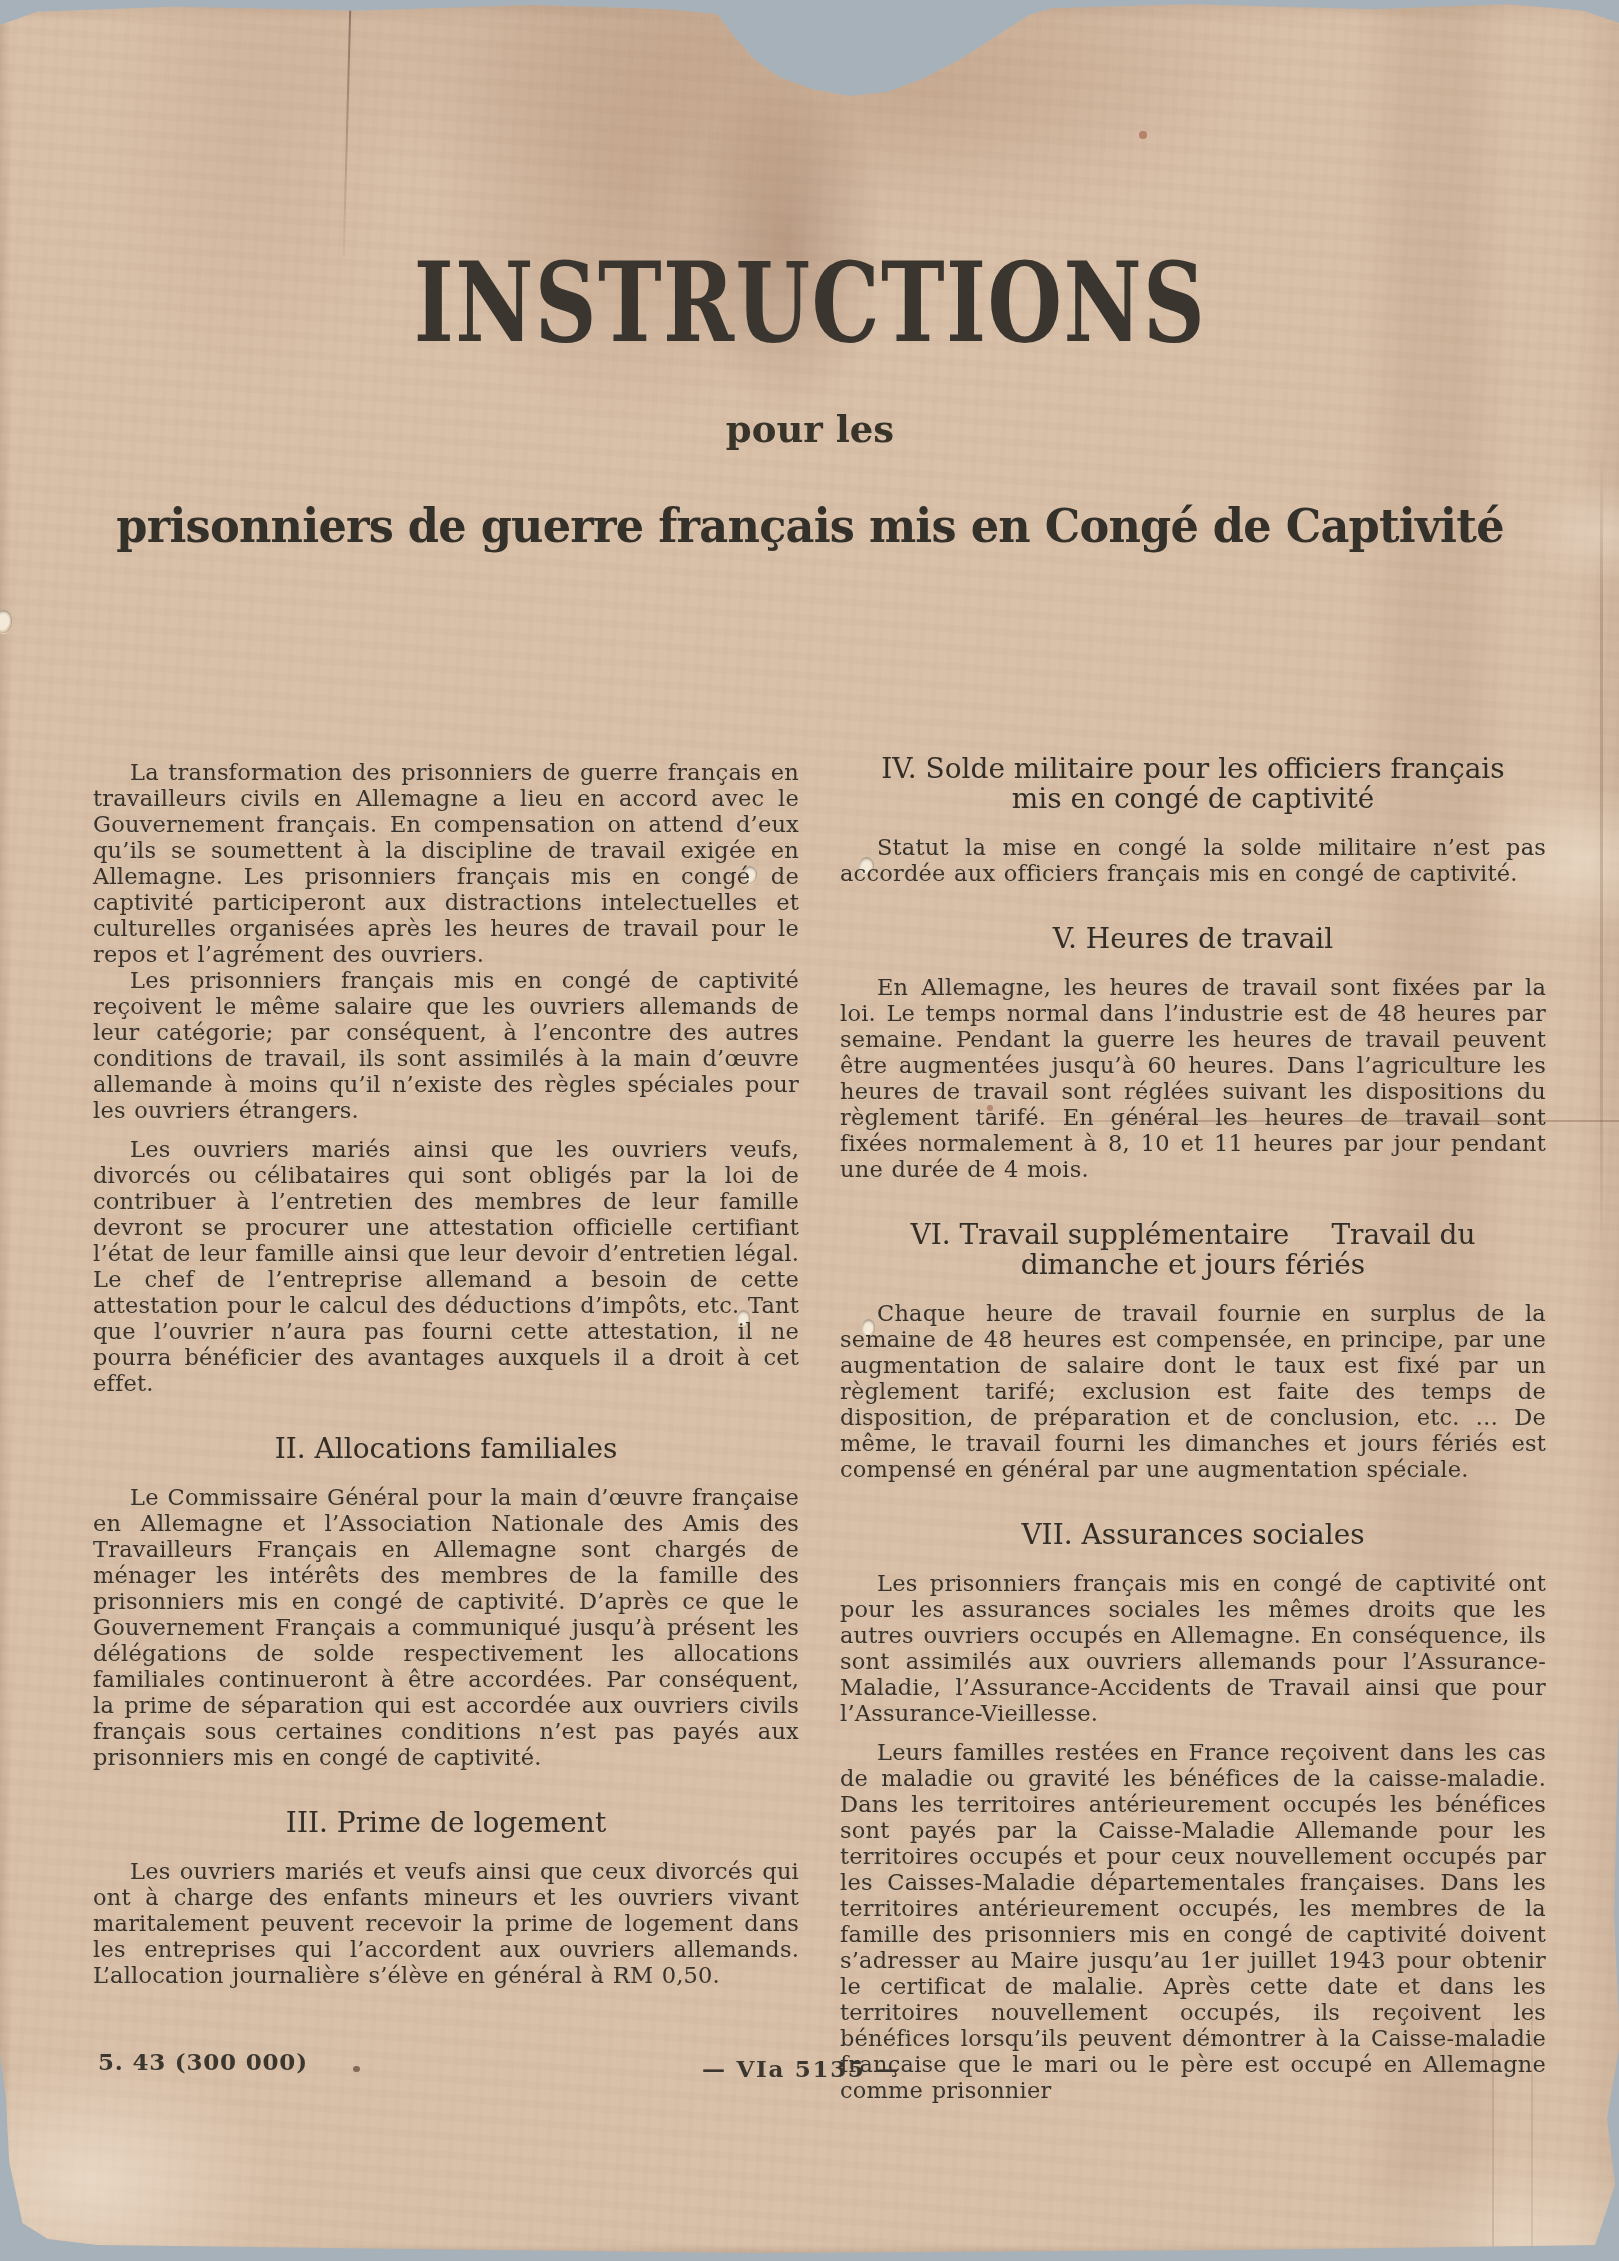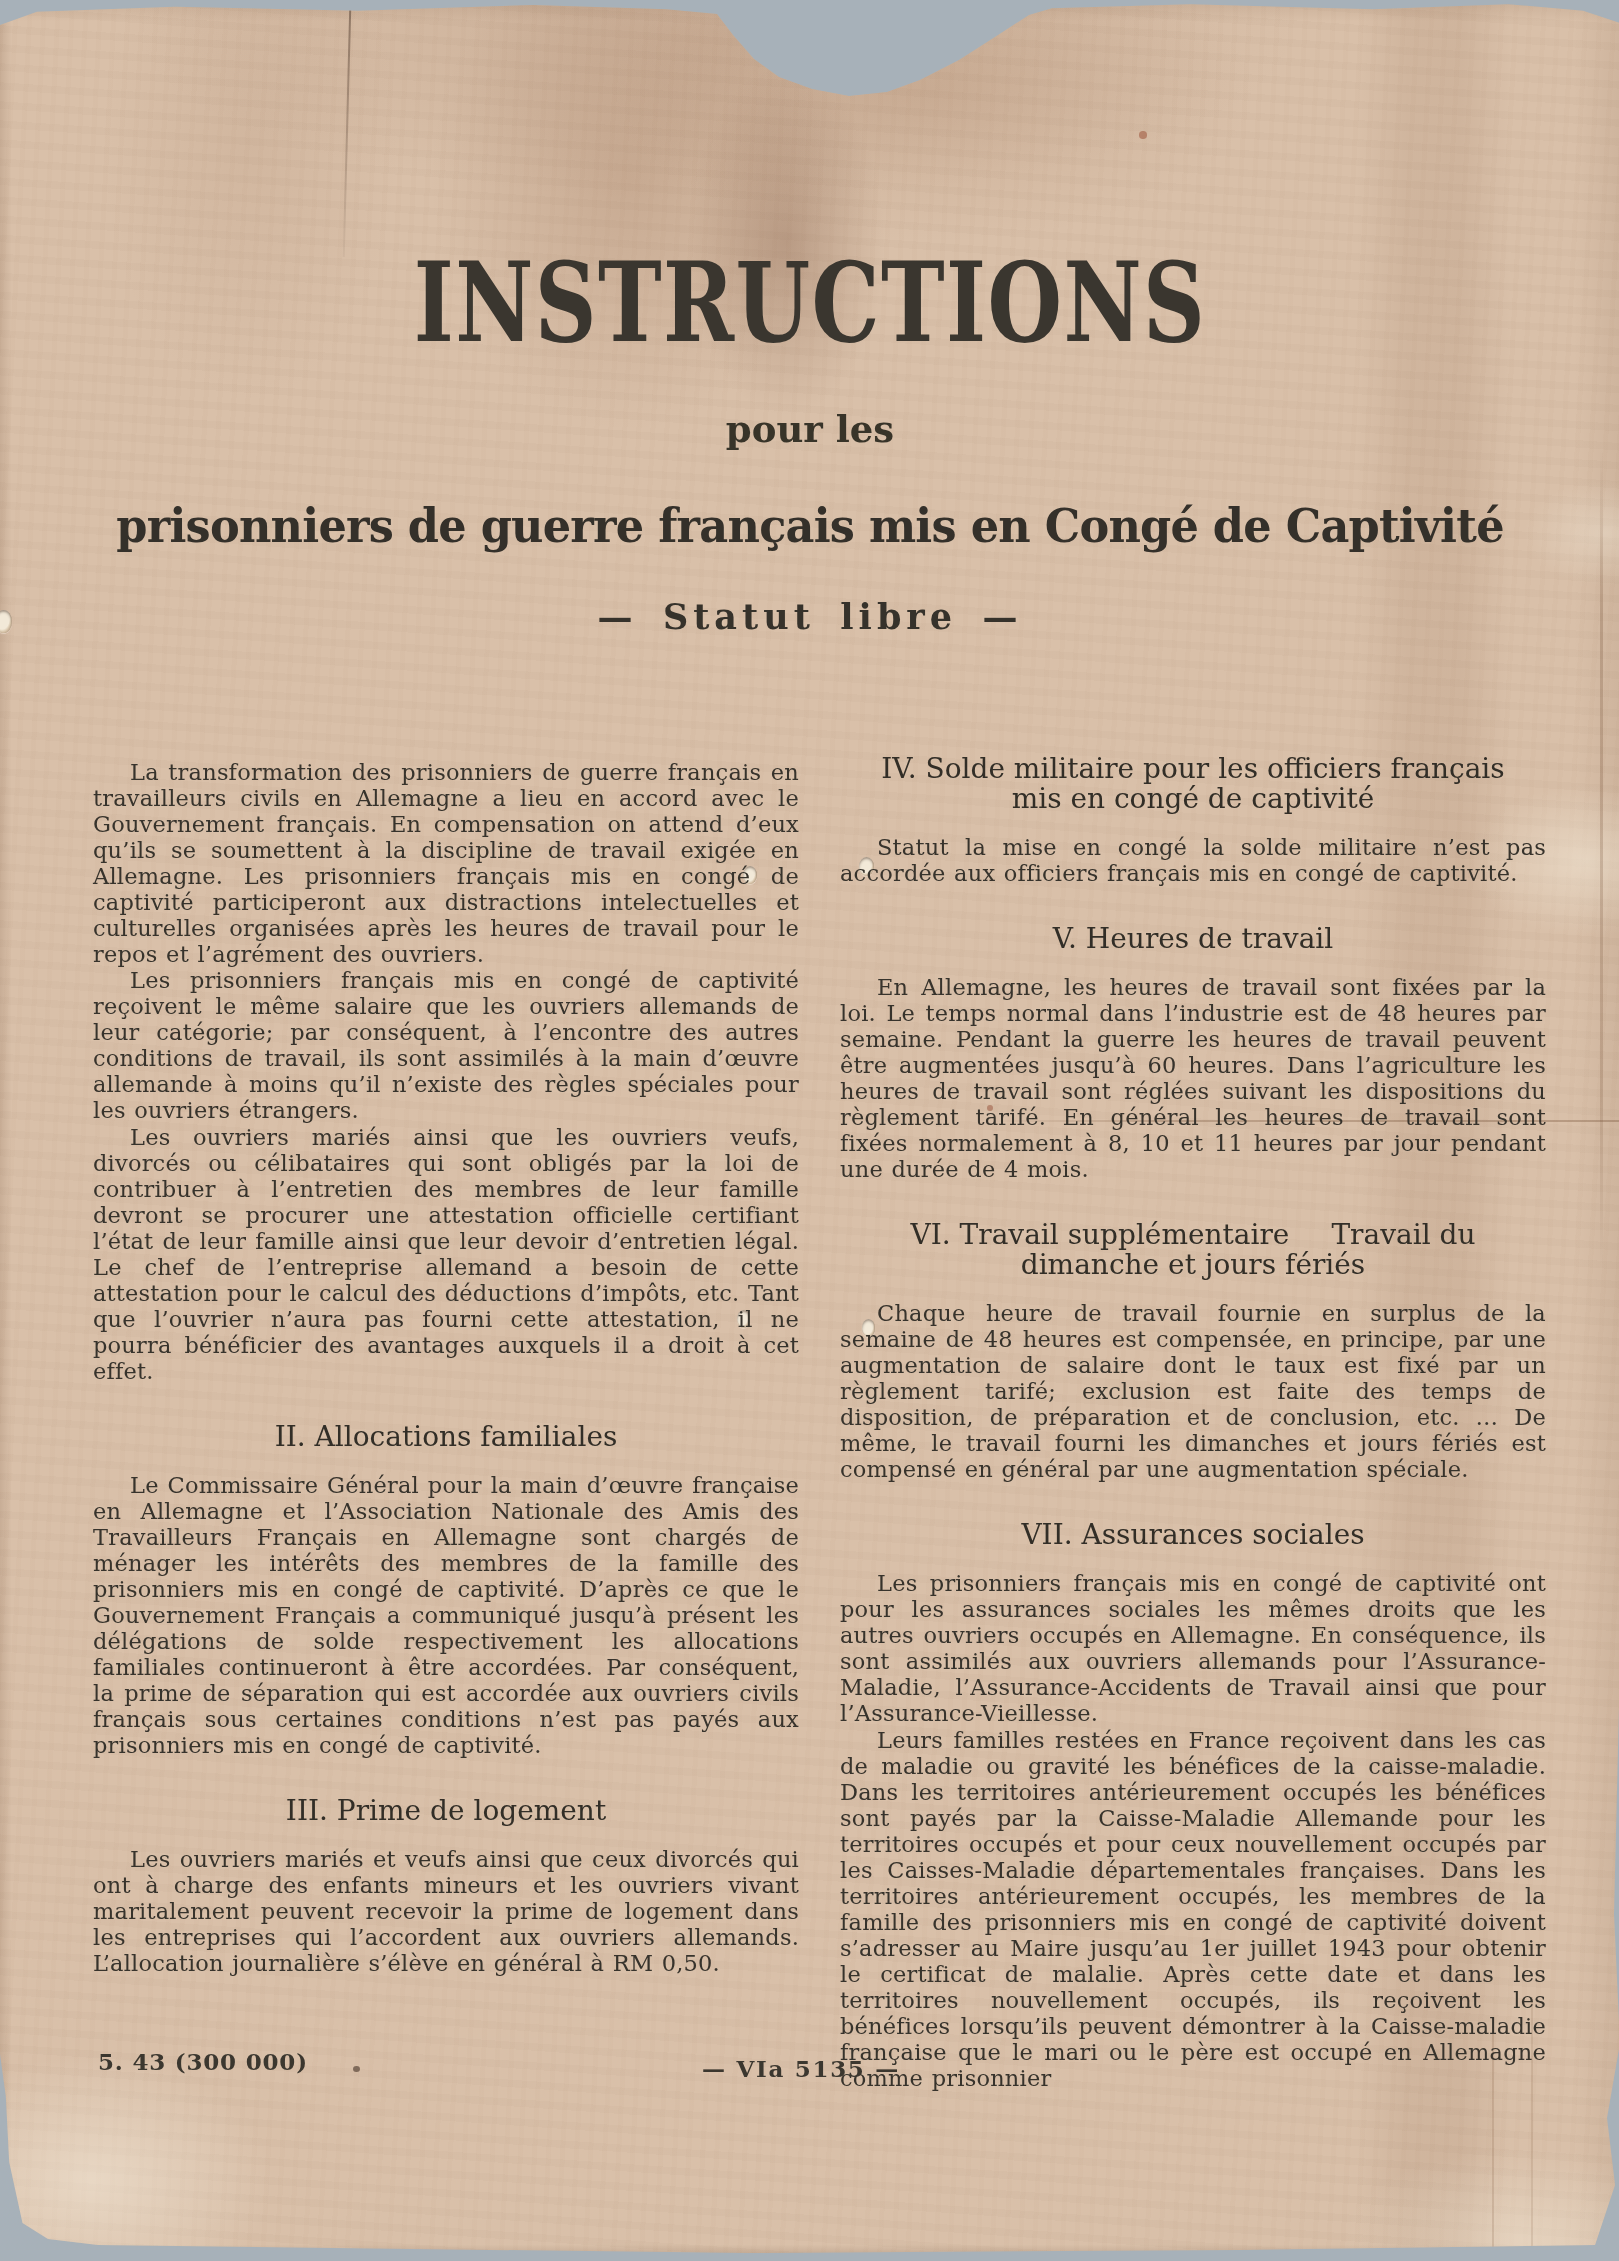--- a/index.html
+++ b/index.html
@@ -80,21 +80,21 @@
   .content{
     position:absolute;left:93px;top:731px;width:1453px;
     display:flex;gap:41px;justify-content:space-between;
   }
   .col{width:710px;}
   .col p{
     margin:0;text-align:justify;text-indent:37px;
     font-size:22.5px;line-height:26px;
     letter-spacing:0.2px;word-spacing:1.2px;color:#37332c;
   }
-  .col p + p{margin-top:1px;}
+  .col p + p{margin-top:13px;}
   .intro{margin-top:28px !important;}
   .sec-heading{
     text-align:center;font-weight:normal;
     font-size:28px;line-height:30px;color:#322e27;
     margin:38px auto 20px auto;max-width:666px;
   }
   .col-right .section:first-child .sec-heading{margin-top:23px;}
 
   .footer{
     position:absolute;left:0;top:2043px;width:1620px;height:50px;
@@ -120,21 +120,20 @@
   <div class="speck s1"></div>
   <div class="speck s2"></div>
   <div class="speck s3"></div>
 
   <div class="doc">
 
     <div class="masthead">
       <div class="title">INSTRUCTIONS</div>
       <div class="sub-pour">pour les</div>
       <div class="sub-main">prisonniers de guerre français mis en Congé de Captivité</div>
-      <div class="sub-statut">— Statut libre —</div>
     </div>
 
     <div class="content">
 
       <div class="col col-left">
         <p class="intro">La transformation des prisonniers de guerre français en travailleurs civils en Allemagne a lieu en accord avec le Gouvernement français.  En compensation on attend d’eux qu’ils se soumettent à la discipline de travail exigée en Allemagne.  Les prisonniers français mis en congé de captivité participeront aux distractions intelectuelles et culturelles organisées après les heures de travail pour le repos et l’agrément des ouvriers.</p>
 
         <div class="section">
           <p>Les prisonniers français mis en congé de captivité reçoivent le même salaire que les ouvriers allemands de leur catégorie; par conséquent, à l’encontre des autres conditions de travail, ils sont assimilés à la main d’œuvre allemande à moins qu’il n’existe des règles spéciales pour les ouvriers étrangers.</p>
           <p>Les ouvriers mariés ainsi que les ouvriers veufs, divorcés ou célibataires qui sont obligés par la loi de contribuer à l’entretien des membres de leur famille devront se procurer une attestation officielle certifiant l’état de leur famille ainsi que leur devoir d’entretien légal.  Le chef de l’entreprise allemand a besoin de cette attestation pour le calcul des déductions d’impôts, etc. Tant que l’ouvrier n’aura pas fourni cette attestation, il ne pourra bénéficier des avantages auxquels il a droit à cet effet.</p>

